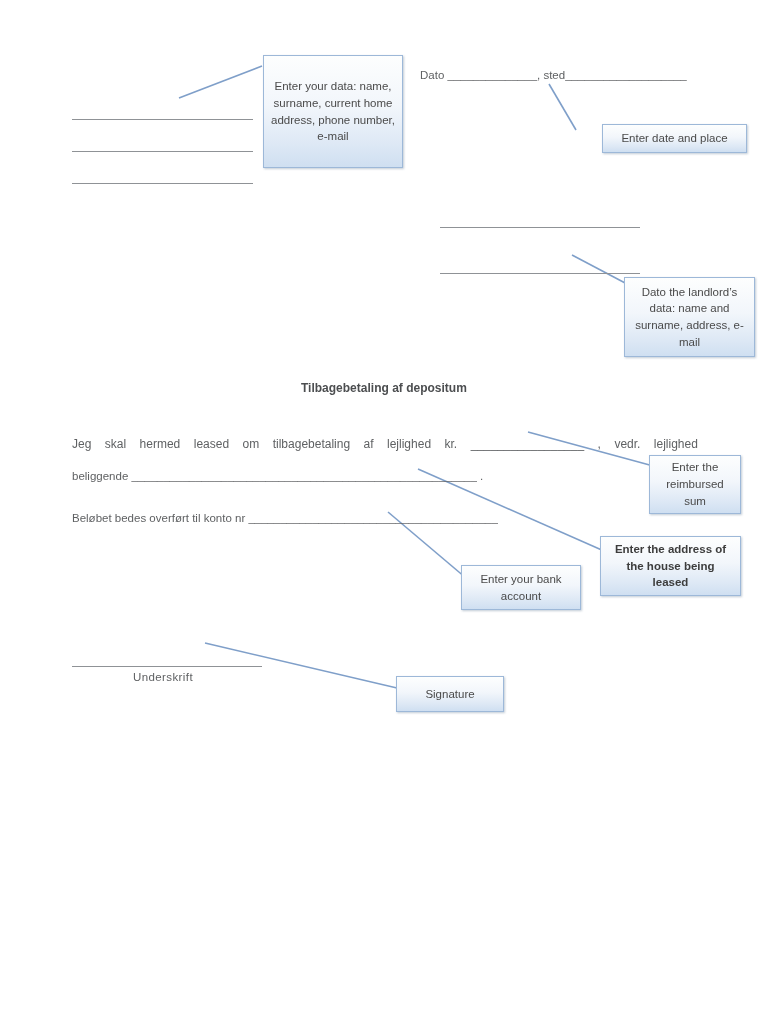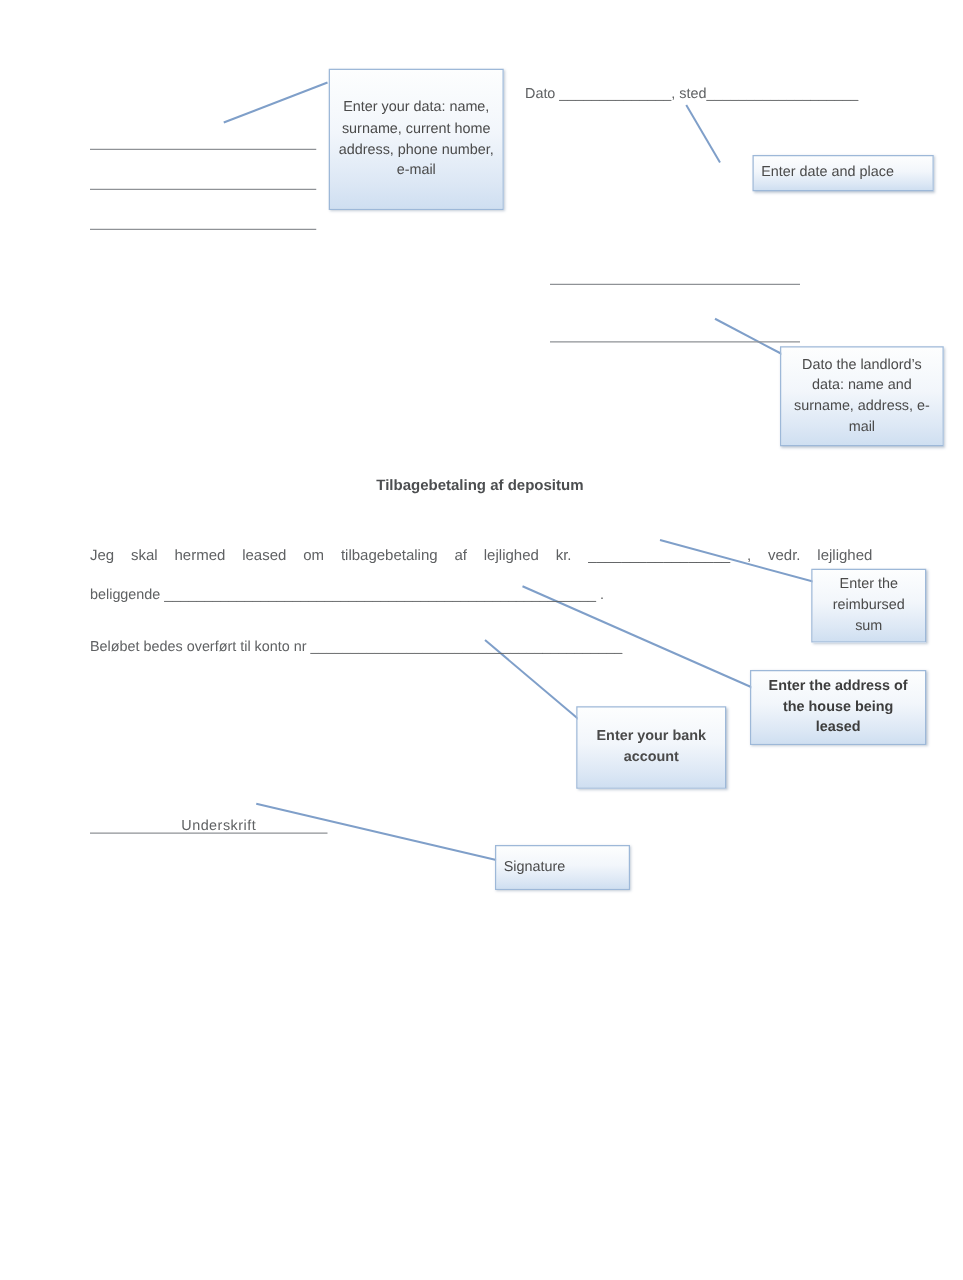--- a/index.html
+++ b/index.html
@@ -32,21 +32,21 @@
     position: absolute;
     box-sizing: border-box;
     background: linear-gradient(to bottom, #fdfefe 0%, #f2f6fb 45%, #dde8f5 80%, #cfdff1 100%);
     border: 1px solid #9db8d8;
     color: #4a4a4a;
     font-size: 11.5px;
     line-height: 1.45;
     text-align: center;
     display: flex;
     align-items: center;
-    justify-content: flex-start;
+    justify-content: center;
     padding: 3px 6px;
     box-shadow: 1px 1px 2px rgba(120,140,165,0.45);
   }
   .callout.bold { font-weight: bold; color: #3d3d3d; }
 
   
   .doc-line {
     position: absolute;
     font-size: 11.5px;
     color: #5f6163;
@@ -158,24 +158,24 @@
   </div>
 
   <div class="callout" style="left:649px; top:455px; width:92px; height:59px;">
     <span>Enter the reimbursed sum</span>
   </div>
 
   <div class="callout bold" style="left:600px; top:536px; width:141px; height:60px;">
     <span>Enter the address of the house being leased</span>
   </div>
 
-  <div class="callout" style="left:461px; top:565px; width:120px; height:66px;font-weight:bold;">
+  <div class="callout" style="left:461px; top:565px; width:120px; height:45px;">
     <span>Enter your bank account</span>
   </div>
 
   <div class="rule" style="left:72px; top:666px; width:190px;"></div>
-  <div class="underskrift-label" style="left:133px; top:655px;margin-left:12px;">Underskrift</div>
+  <div class="underskrift-label" style="left:133px; top:671px;">Underskrift</div>
 
   <div class="callout" style="left:396px; top:676px; width:108px; height:36px;">
     <span>Signature</span>
   </div>
 
 </div>
 
 </body></html>

